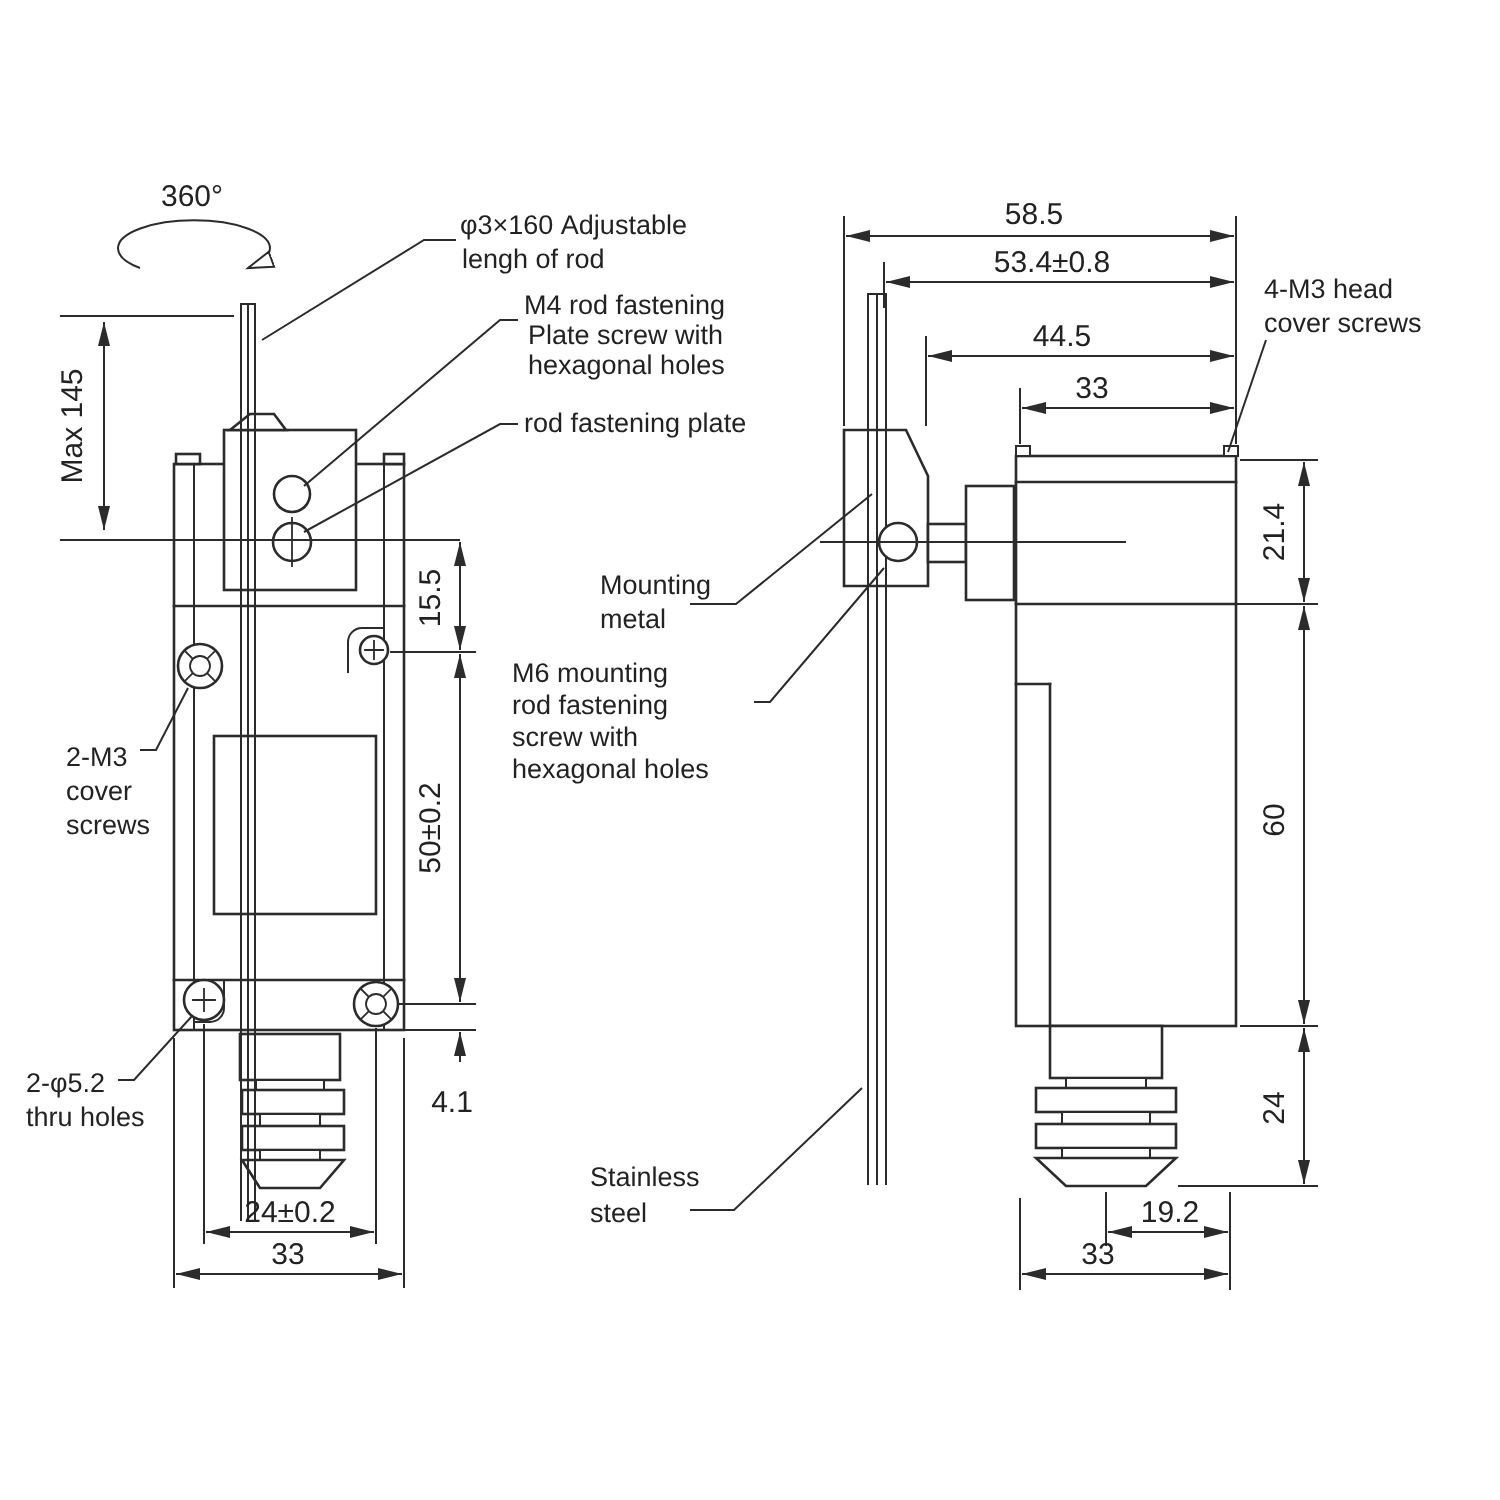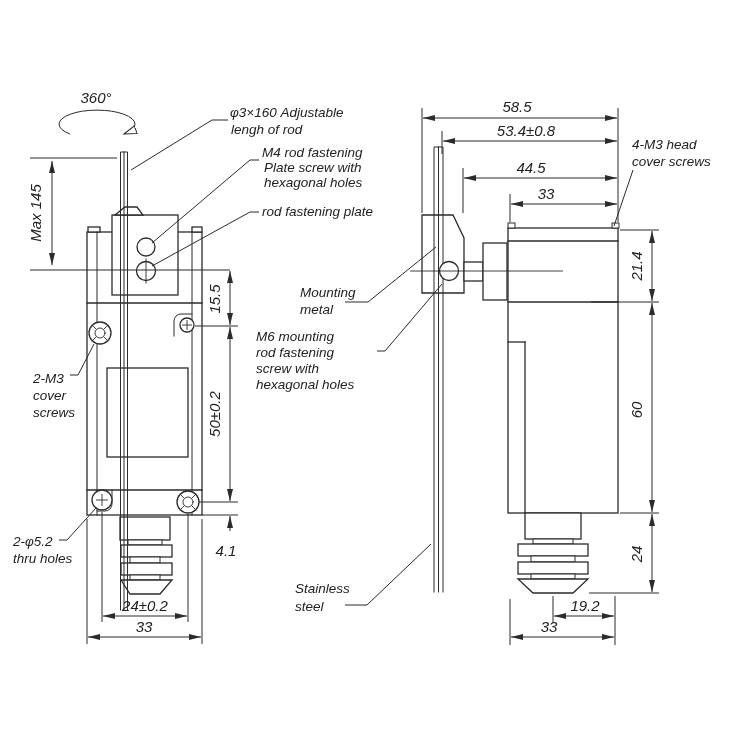--- a/index.html
+++ b/index.html
@@ -1,16 +1,16 @@
 <!DOCTYPE html>
 <html><head>
 <meta charset="utf-8">
 <style>
   html,body{margin:0;padding:0;background:#fff;}
-  .canvas{position:relative;width:750px;height:750px;background:var(--bg,#fff);overflow:hidden;font-style:italic;}
+  .canvas{position:relative;width:750px;height:750px;background:var(--bg,#fff);overflow:hidden;}
   svg{display:block;}
   .part{stroke:var(--line,#2b2b2b);stroke-width:1.3;fill:none;stroke-linecap:square;}
   .fw{fill:#ffffff;}
   .dim{stroke:var(--line,#2b2b2b);stroke-width:1;fill:none;}
   .thin{stroke-width:1;}
   .hair{stroke-width:0.9;}
   .t{font-family:"Liberation Sans","DejaVu Sans",sans-serif;font-size:13.5px;fill:#222;}
   .d{font-family:"Liberation Sans","DejaVu Sans",sans-serif;font-size:15px;fill:#222;}
   .mid{text-anchor:middle;}
 </style>

